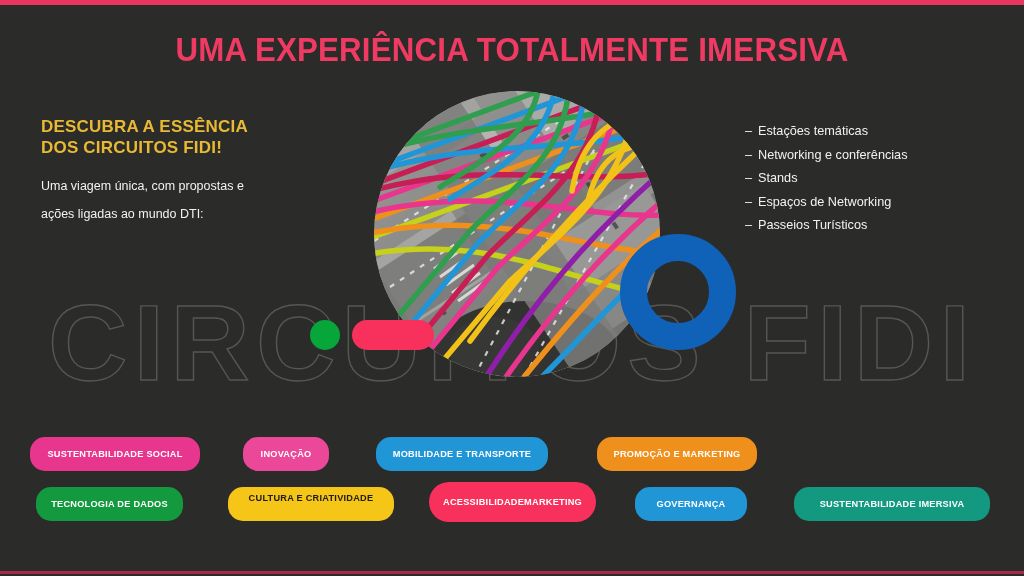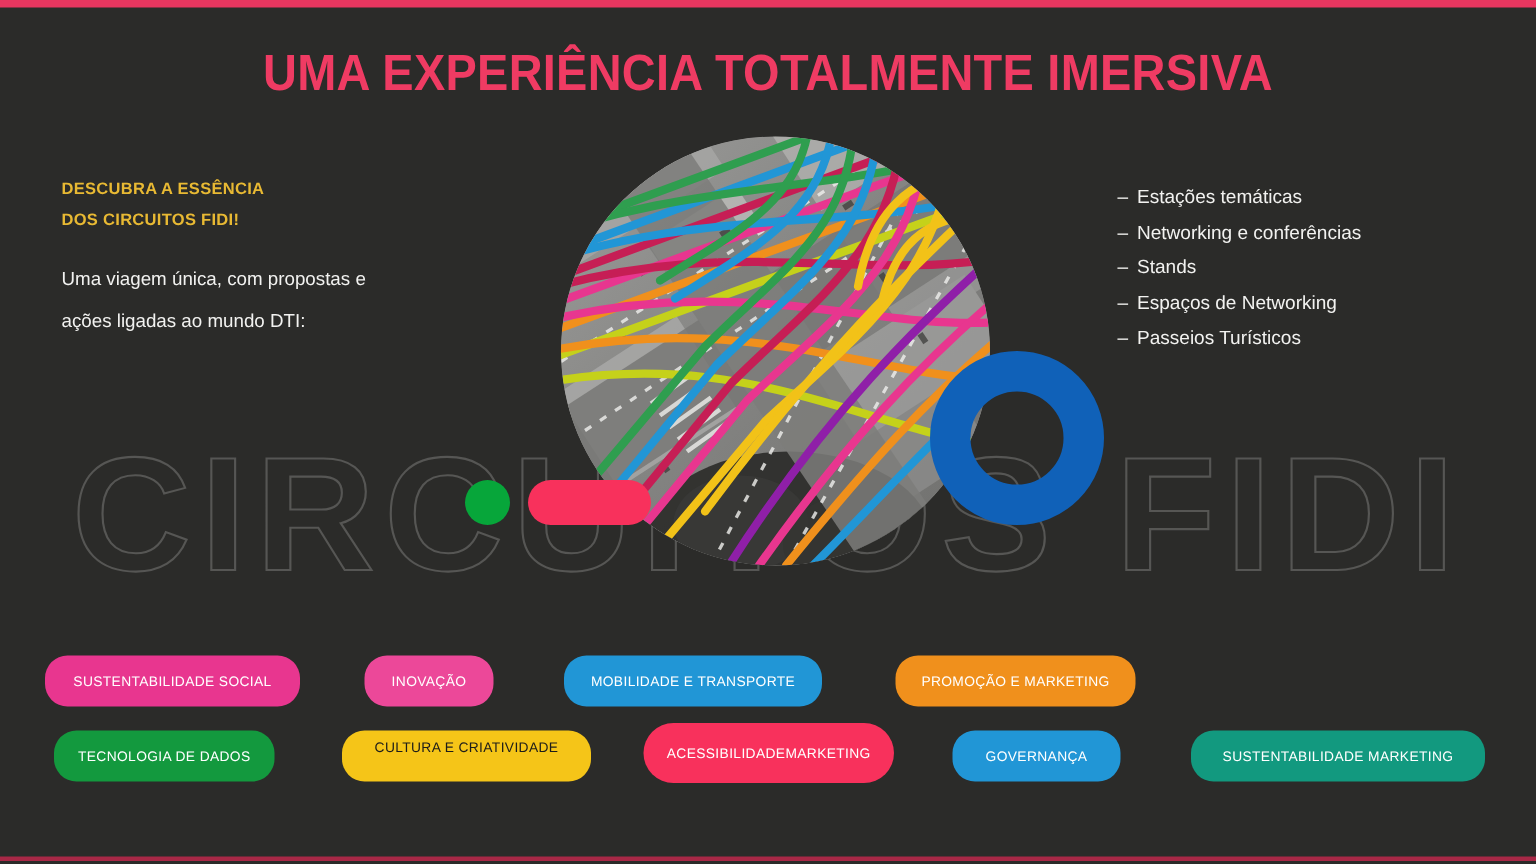--- a/index.html
+++ b/index.html
@@ -29,21 +29,21 @@
     font-weight:bold;
     letter-spacing:0.2px;
     transform:scaleX(0.92);
     transform-origin:center top;
     white-space:nowrap;
   }
 
   
   .left-block { position:absolute; left:41px; top:116px; width:270px; }
   .left-head {
-    color:#e8b933; font-size:11px; font-weight:bold;
+    color:#e8b933; font-size:17px; font-weight:bold;
     line-height:21px; letter-spacing:0.2px;
   }
   .left-body {
     margin-top:14px; color:#f2f2f0; font-size:12.5px;
     line-height:28px;
   }
 
   
   .right-list { position:absolute; left:745px; top:120px; width:250px; }
   .bullet {
@@ -98,21 +98,21 @@
   }
 
   
   .tags { position:absolute; left:0; top:0; width:1024px; height:576px; z-index:4; }
   .pill {
     position:absolute;
     display:flex; align-items:center; justify-content:center;
     border-radius:18px;
     color:#ffffff;
     font-size:9.2px;
-    font-weight:normal;
+    font-weight:bold;
     letter-spacing:0.25px;
     text-align:center;
     line-height:11px;
     box-sizing:border-box;
     padding:17px 6px;
   }
   .pill.dark { color:#1c1c1a;align-items:flex-end; }
 </style>
 </head>
 <body>
@@ -287,17 +287,17 @@
         <div>CULTURA E CRIATIVIDADE</div>
       </div>
       <div class="pill" style="left: 429px; top: 482px; width: 167px; height: 40px; border-radius: 20px; background: rgb(248, 49, 92); color: rgb(255, 255, 255);">
         <div>ACESSIBILIDADE</div>
         <div>MARKETING</div>
       </div>
       <div class="pill" style="left: 635px; top: 487px; width: 112px; height: 30px; border-radius: 15px; background: rgb(33, 150, 214); color: rgb(255, 255, 255);">
         <div>GOVERNANÇA</div>
       </div>
       <div class="pill" style="left: 794px; top: 487px; width: 196px; height: 30px; border-radius: 15px; background: rgb(18, 153, 127); color: rgb(255, 255, 255);">
-        <div>SUSTENTABILIDADE MARKETING</div>
+        <div>SUSTENTABILIDADE IMERSIVA</div>
       </div>
     </div>
 
 </div>
 
 </body></html>

